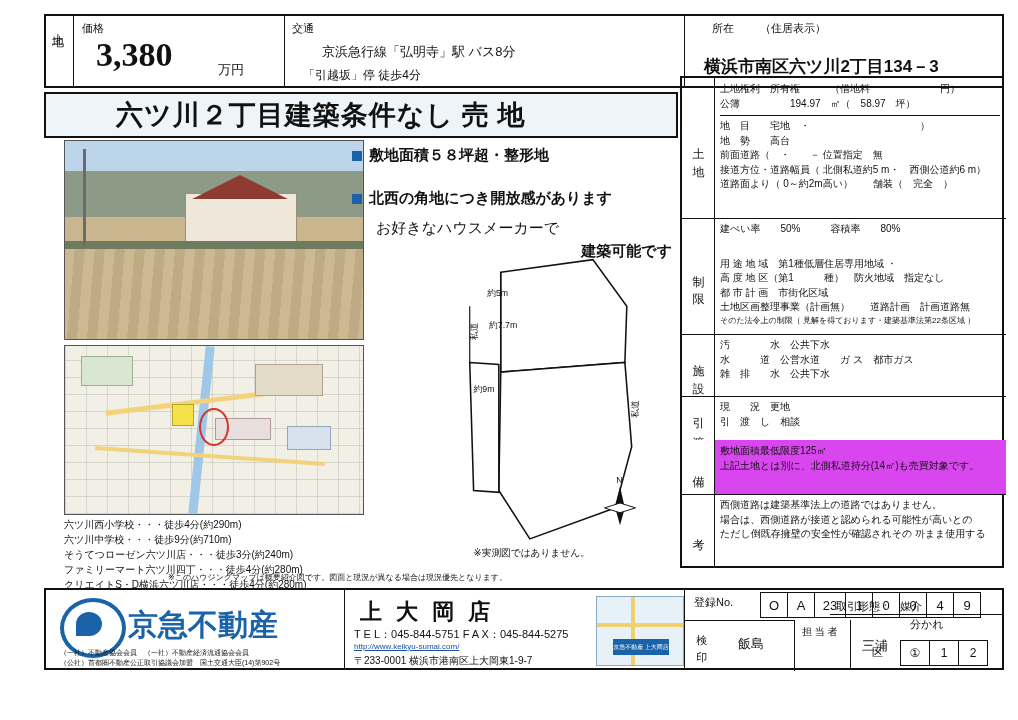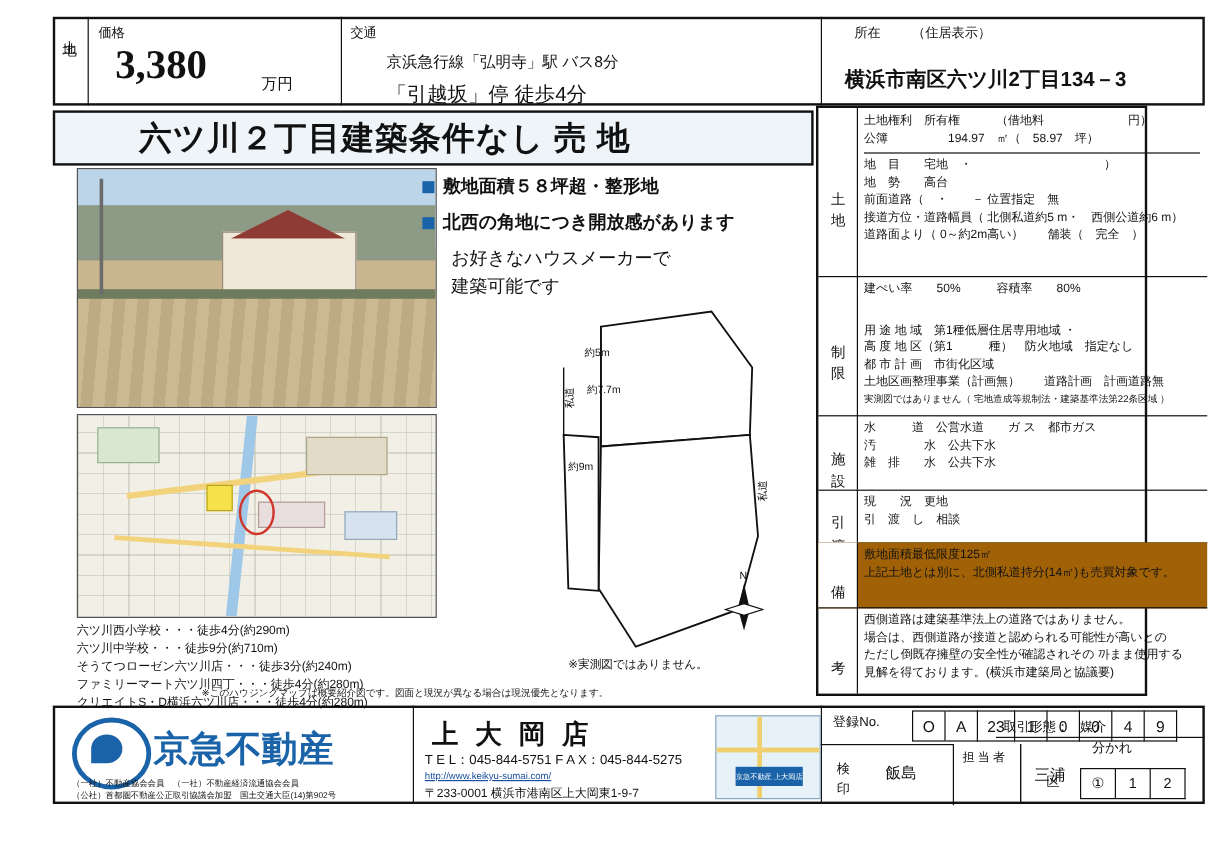--- a/index.html
+++ b/index.html
@@ -22,21 +22,21 @@
   #traffic-divider{left:284px;top:14px;width:0;height:74px;border-left:1.5px solid #111;}
   #loc-divider{left:684px;top:14px;width:0;height:74px;border-left:1.5px solid #111;}
 
   
   #title-band{left:44px;top:92px;width:634px;height:46px;}
   #photo{left:64px;top:140px;width:300px;height:200px;border:1px solid #555;}
   #map{left:64px;top:345px;width:300px;height:170px;border:1px solid #555;}
   #plot-area{left:380px;top:248px;width:290px;height:320px;}
 
   
-  #spec{left:680px;top:88px;width:276px;height:492px;border:2px solid #111;}
+  #spec{left:680px;top:76px;width:324px;height:492px;border:2px solid #111;}
   .srow{position:absolute;left:0;width:324px;border-bottom:1.5px solid #111;}
   .scap{position:absolute;left:0;width:32px;top:0;bottom:0;border-right:1.5px solid #111;
         display:flex;align-items:center;justify-content:center;font-size:12px;}
   .sbody{position:absolute;left:32px;right:0;top:0;bottom:0;padding:4px 6px;font-size:10px;line-height:1.45;}
 
   
   #footer{left:44px;top:588px;width:960px;height:82px;border:2px solid #111;}
   #fsplit1{left:344px;top:588px;width:0;height:82px;border-left:1.5px solid #111;}
   #fsplit2{left:684px;top:588px;width:0;height:82px;border-left:1.5px solid #111;}
 </style>
@@ -49,21 +49,21 @@
   <div class="bx" id="price-label-cell" style="border:0;border-right:1.5px solid #111;"></div>
   <div class="lbl vert" style="left:50px;top:24px;font-size:12px;">土地</div>
 
   <div class="lbl" style="left:82px;top:22px;font-size:11px;">価格</div>
   <div class="lbl" style="left:96px;top:34px;font-size:34px;font-weight:bold;font-family:'Liberation Serif',serif;">3,380</div>
   <div class="lbl" style="left:218px;top:62px;font-size:13px;">万円</div>
 
   <div class="bx" id="traffic-divider" style="border:0;border-left:1.5px solid #111;"></div>
   <div class="lbl" style="left:292px;top:22px;font-size:11px;">交通</div>
   <div class="lbl" style="left:322px;top:44px;font-size:13px;">京浜急行線「弘明寺」駅 バス8分</div>
-  <div class="lbl" style="left:322px;top:68px;font-size:17px;">「引越坂」停 徒歩4分</div>
+  <div class="lbl" style="left:303px;top:68px;font-size:12px;">「引越坂」停 徒歩4分</div>
 
   <div class="bx" id="loc-divider" style="border:0;border-left:1.5px solid #111;"></div>
   <div class="lbl" style="left:712px;top:22px;font-size:11px;">所在</div>
   <div class="lbl" style="left:760px;top:22px;font-size:11px;">（住居表示）</div>
   <div class="lbl" style="left:704px;top:56px;font-size:17px;font-weight:bold;">横浜市南区六ツ川2丁目134－3</div>
 
   <div class="bx" id="title-band" style="border:2px solid #111;background:#eef4f8;"></div>
   <div class="lbl" style="left:116px;top:99px;width:560px;font-size:27px;font-weight:bold;letter-spacing:1px;font-family:'Liberation Serif',serif;">六ツ川２丁目建築条件なし 売 地</div>
 
   <div class="bx" id="photo" style="background:linear-gradient(#bcd5e8 0 34%, #c9b68f 34% 100%);overflow:hidden;">
@@ -85,30 +85,30 @@
     <div style="position:absolute;left:16px;top:10px;width:50px;height:28px;background:#d8e6d2;border:1px solid #9ab092;"></div>
     <div style="position:absolute;left:190px;top:18px;width:66px;height:30px;background:#e2dbc7;border:1px solid #b0a68b;"></div>
     <div style="position:absolute;left:150px;top:72px;width:54px;height:20px;background:#e8dede;border:1px solid #b39a9a;"></div>
     <div style="position:absolute;left:222px;top:80px;width:42px;height:22px;background:#d6e3ef;border:1px solid #91a7bb;"></div>
     <div style="position:absolute;left:107px;top:58px;width:20px;height:20px;background:#f5e14a;border:1px solid #b8a51f;"></div>
     <div style="position:absolute;left:134px;top:62px;width:26px;height:34px;border:2px solid #d1352b;border-radius:50%;"></div>
 
   </div>
 
   <div style="position:absolute;left:352px;top:146px;width:320px;">
-    <div style="display:flex;align-items:flex-start;margin-bottom:11px;">
+    <div style="display:flex;align-items:flex-start;margin-bottom:24px;">
       <span style="width:10px;height:10px;background:#1a63a8;margin:5px 7px 0 0;display:inline-block;"></span>
       <span style="font-size:15px;font-weight:bold;">敷地面積５８坪超・整形地</span>
     </div>
     <div style="display:flex;align-items:flex-start;margin-bottom:11px;">
       <span style="width:10px;height:10px;background:#1a63a8;margin:5px 7px 0 0;display:inline-block;"></span>
       <span style="font-size:15px;font-weight:bold;">北西の角地につき開放感があります</span>
     </div>
     <div style="font-size:15px;font-weight:normal;margin:6px 0 0 24px;">お好きなハウスメーカーで</div>
-    <div style="font-size:15px;font-weight:normal;margin:4px 0 0 24px;">建築可能です</div>
+    <div style="font-size:15px;font-weight:bold;margin:4px 0 0 24px;text-align:right;">建築可能です</div>
   </div>
 
   <svg id="plot-area" style="position:absolute;" width="290" height="330" viewBox="0 0 290 330">
     <polygon points="120,25 215,12 250,60 248,118 120,128" fill="#ffffff" stroke="#111" stroke-width="1.6"></polygon>
     <polygon points="120,128 248,118 255,205 238,268 150,300 118,250" fill="#ffffff" stroke="#111" stroke-width="1.6"></polygon>
     <polygon points="88,118 118,120 118,252 92,250" fill="#ffffff" stroke="#111" stroke-width="1.6"></polygon>
     <line x1="120" y1="25" x2="120" y2="128" stroke="#111" stroke-width="1.2"></line>
     <line x1="88" y1="60" x2="88" y2="118" stroke="#111" stroke-width="1.2"></line>
     <text x="106" y="50" font-size="9" fill="#111">約5m</text>
     <text x="108" y="82" font-size="9" fill="#111">約7.7m</text>
@@ -149,56 +149,55 @@
     </div>
 
     <div class="srow" style="top:140px;height:116px;">
       <div class="scap vert">制 限</div>
       <div class="sbody">
         <div style="margin-bottom:20px;">建ぺい率　　50%　　　容積率　　80%</div>
         <div>用 途 地 域　第1種低層住居専用地域 ・</div>
         <div>高 度 地 区（第1　　　種）　防火地域　指定なし</div>
         <div>都 市 計 画　市街化区域</div>
         <div>土地区画整理事業（計画無）　　道路計画　計画道路無</div>
-        <div class="tiny">実測図ではありません（ 宅地造成等規制法・建築基準法第22条区域 ）</div>
+        <div class="tiny">そのた法令上の制限（ 見解を得ております・建築基準法第22条区域 ）</div>
       </div>
     </div>
 
     <div class="srow" style="top:256px;height:62px;">
       <div class="scap vert">施 設</div>
       <div class="sbody">
+        <div>汚　　　　水　公共下水</div>
         <div>水　　　道　公営水道　　ガ ス　都市ガス</div>
-        <div>汚　　　　水　公共下水</div>
         <div>雑　排　　水　公共下水</div>
       </div>
     </div>
 
     <div class="srow" style="top:318px;height:44px;">
       <div class="scap vert">引 渡</div>
       <div class="sbody">
         <div>現　　況　更地</div>
         <div>引　渡　し　相談</div>
       </div>
     </div>
 
-    <div class="srow" style="top:362px;height:54px;background:#a16207;">
+    <div class="srow" style="top:362px;height:54px;background:#d946ef;">
       <div class="scap vert" style="background:#fff;">備</div>
       <div class="sbody">
         <div>敷地面積最低限度125㎡</div>
         <div>上記土地とは別に、北側私道持分(14㎡)も売買対象です。</div>
       </div>
     </div>
 
     <div class="srow" style="top:416px;height:72px;border-bottom:0;">
       <div class="scap vert">考</div>
       <div class="sbody">
         <div>西側道路は建築基準法上の道路ではありません。</div>
         <div>場合は、西側道路が接道と認められる可能性が高いとの</div>
         <div>ただし倒既存擁壁の安全性が確認されその 까まま使用する</div>
-        <div>見解を得ております。(横浜市建築局と協議要)</div>
       </div>
     </div>
   </div>
 
   <div class="bx" id="footer"></div>
   <div class="bx" id="fsplit1" style="border:0;border-left:1.5px solid #111;"></div>
   <div class="bx" id="fsplit2" style="border:0;border-left:1.5px solid #111;"></div>
 
   <div style="position:absolute;left:60px;top:598px;width:58px;height:52px;border:4px solid #1a63a8;border-radius:50%;"></div>
   <div style="position:absolute;left:76px;top:612px;width:26px;height:24px;background:#1a63a8;border-radius:50% 50% 50% 0;"></div>

